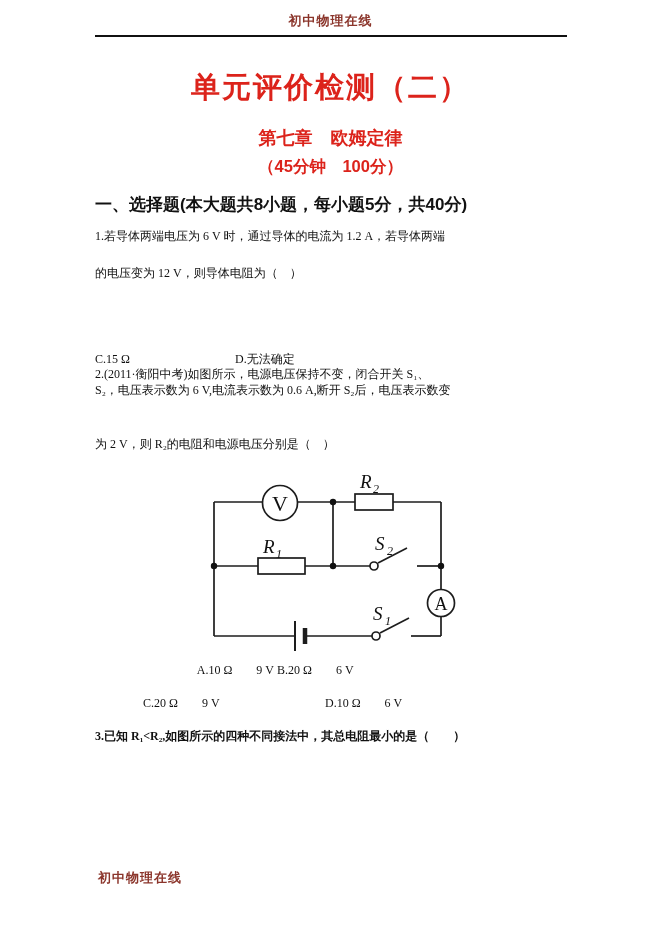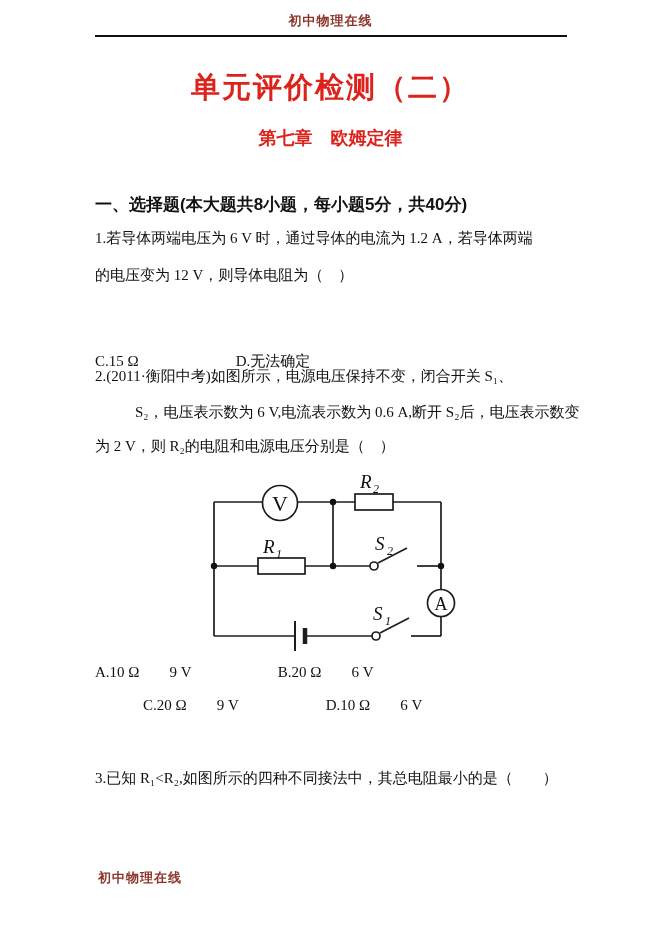--- a/index.html
+++ b/index.html
@@ -12,45 +12,46 @@
   .hdr-wm{top:12px;}
   .ftr-wm{left:98px;top:869px;}
   .rule{top:35px;left:95px;width:472px;border-top:2px solid #111111;height:0;}
   .title{top:68px;font-size:29px;font-weight:bold;color:#dc231b;letter-spacing:2px;}
   .chapter{top:126px;font-size:18px;font-weight:bold;color:#dc231b;
            font-family:"Liberation Sans","DejaVu Sans",sans-serif;}
   .timescore{top:156px;font-size:16.5px;font-weight:bold;color:#dc231b;
              font-family:"Liberation Sans","DejaVu Sans",sans-serif;}
   .section{top:193px;left:95px;font-size:17px;font-weight:bold;white-space:nowrap;
            font-family:"Liberation Sans","DejaVu Sans",sans-serif;}
-  .line{left:95px;font-size:15px;white-space:nowrap;line-height:1.25;}
+  .line{left:95px;font-size:12px;white-space:nowrap;line-height:1.25;}
   .q1l1{top:229px;} .q1l2{top:266px;}
   .q1o1{top:301px;} .q1o2{top:352px;}
-  .q2l1{top:367px;} .q2l2{top:403px;margin-left:40px;} .q2l3{top:437px;}
-  .q2o1{top:663px;} .q2o2{top:696px;margin-left:48px;}
-  .q3l1{top:769px;}
+  .q2l1{top:367px;} .q2l2{top:383px;} .q2l3{top:437px;}
+  .q2o1{top:663px;text-align:right;} .q2o2{top:696px;margin-left:48px;}
+  .q3l1{top:729px;font-weight:bold;}
   .cellA{display:inline-block;width:137px;}
   .cellB{display:inline-block;width:179px;}
   .circuit{left:195px;top:474px;}
   .cw{stroke:#1d1d1d;stroke-width:1.7;fill:none;}
   .cfill{stroke:#1d1d1d;stroke-width:1.7;fill:#ffffff;}
   .cdot{fill:#111111;stroke:none;}
   .meter-letter{font-family:"Liberation Serif","DejaVu Serif",serif;fill:#111111;}
   .clabel{font-family:"Liberation Serif","DejaVu Serif",serif;font-style:italic;fill:#111111;}
 </style>
 </head>
 <body>
 
 <div class="page">
 
   <div class="abs center wm hdr-wm">初中物理在线</div>
   <div class="abs rule"></div>
 
   <div class="abs center chapter">第七章　欧姆定律</div>
   <div class="abs center title">单元评价检测（二）</div>
+  <div class="abs center timescore">（45分钟　100分）</div>
 
   <div class="abs section">一、选择题(本大题共8小题，每小题5分，共40分)</div>
 
   <div class="abs line q1l1">1.若导体两端电压为 6 V 时，通过导体的电流为 1.2 A，若导体两端</div>
   <div class="abs line q1l2">的电压变为 12 V，则导体电阻为（　）</div>
   <div class="abs line q1o2">
     <span class="cellA">C.15 Ω</span>
     <span>D.无法确定</span>
   </div>
 

